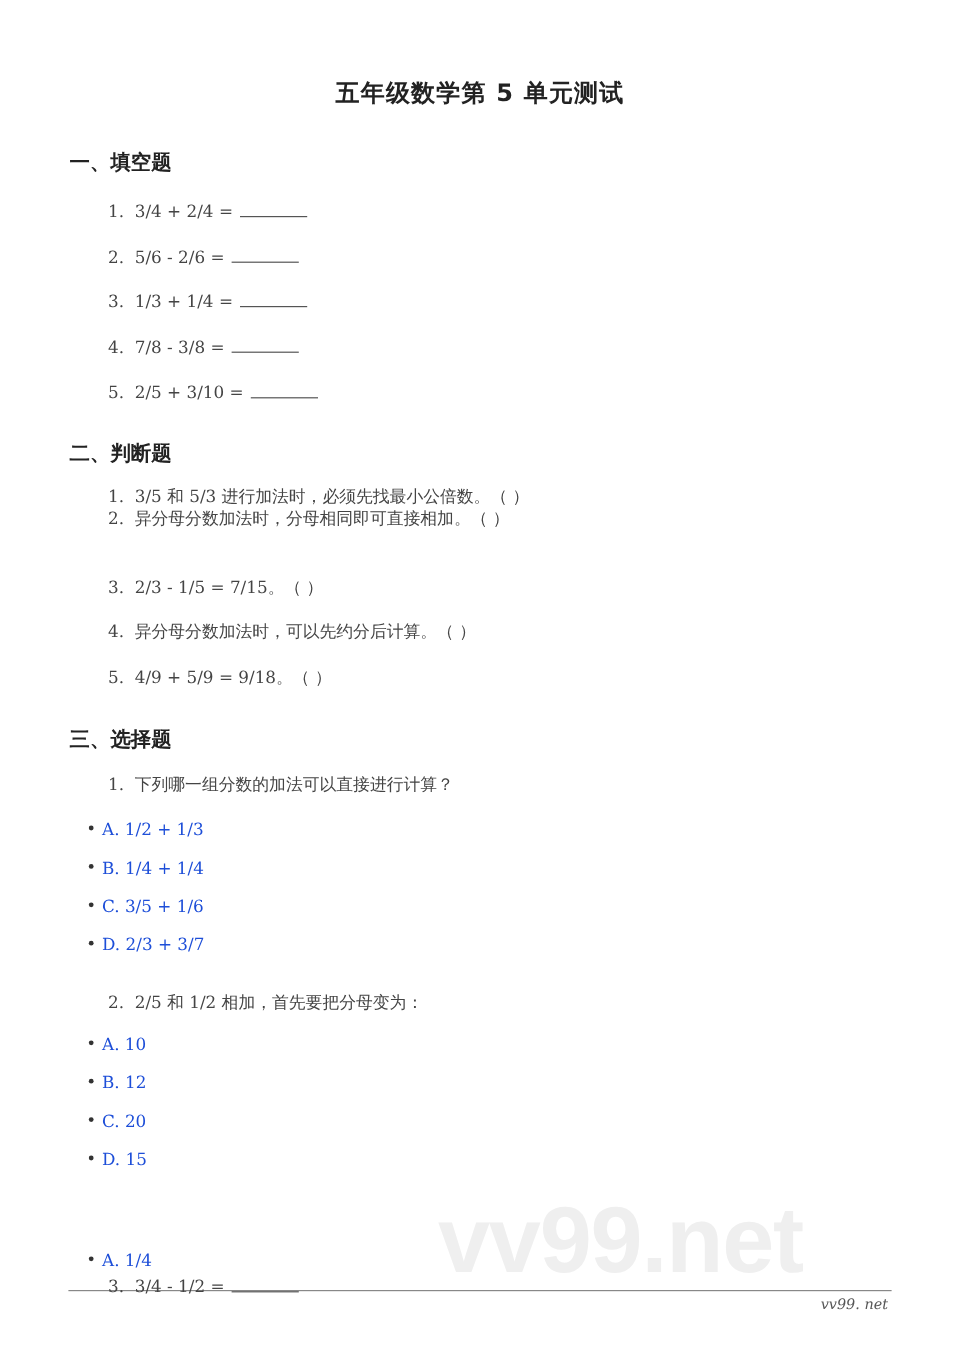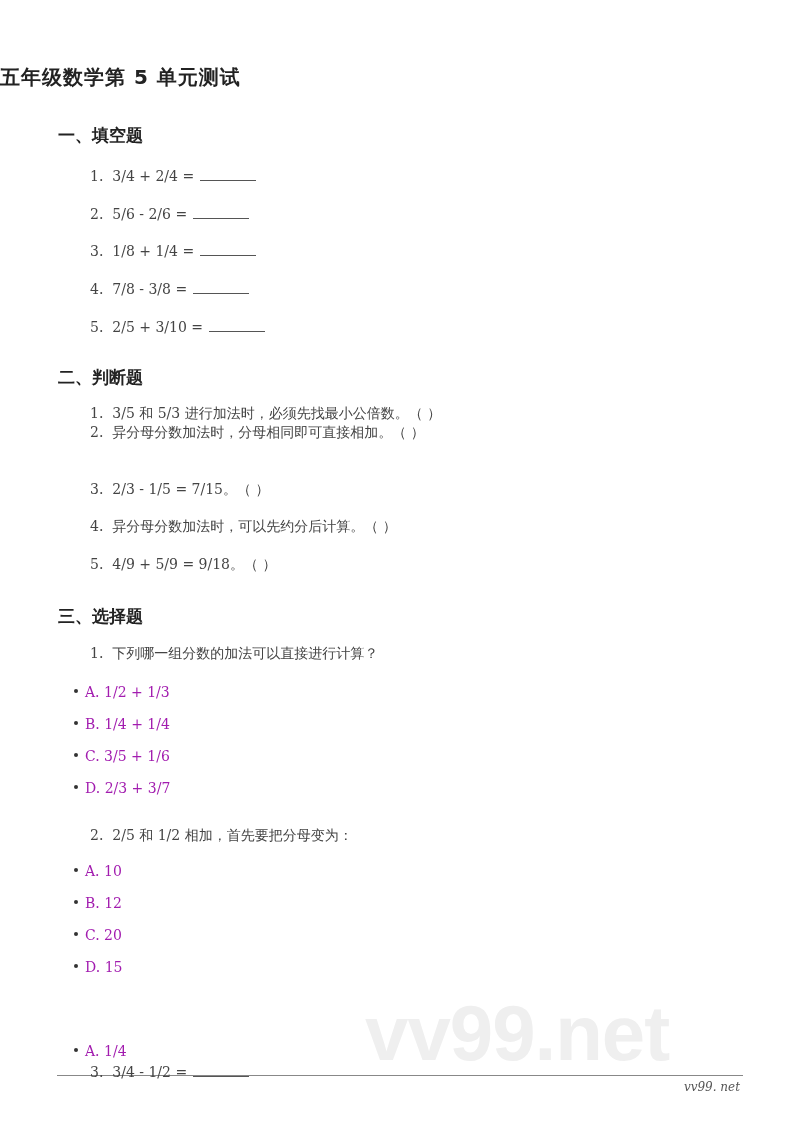--- a/index.html
+++ b/index.html
@@ -1,35 +1,35 @@
 <!DOCTYPE html>
 <html><head>
 <meta charset="utf-8">
 <style>
   html, body { margin: 0; padding: 0; }
   body {
     width: 800px; height: 1130px; background: #ffffff; position: relative; overflow: hidden;
     font-family: "DejaVu Serif", "Liberation Serif", serif; color: #333333;
   }
   .title {
-    position: absolute; top: 64px; left: 0; width: 800px; 
+    position: absolute; top: 64px; left: 0; width: 800px; text-align: center;
     font-family: "DejaVu Sans", "Liberation Sans", sans-serif; font-weight: bold;
     font-size: 20px; color: #222222; letter-spacing: 1px;
   }
   .section-heading {
     position: absolute; left: 58px;
     font-family: "DejaVu Sans", "Liberation Sans", sans-serif; font-weight: bold;
     font-size: 17px; color: #222222; text-align: center;
   }
   .line {
     position: absolute; left: 90px; font-size: 14px; color: #444444; white-space: pre;
   }
   .blank { display: inline-block; width: 56px; border-bottom: 1px solid #555; height: 14px; vertical-align: baseline; margin-left: 6px; }
   .opt {
-    position: absolute; left: 74px; font-size: 14px; color: #a21caf; white-space: pre;
+    position: absolute; left: 74px; font-size: 14px; color: #1d4ed8; white-space: pre;
   }
   .bullet { display: inline-block; width: 4px; height: 4px; background: #333; border-radius: 50%; vertical-align: middle; margin-right: 7px; position: relative; top: -2px; }
   .watermark {
     position: absolute; left: 365px; top: 988px; font-family: Liberation Sans, sans-serif;
     font-weight: bold; font-size: 78px; color: #efefef; letter-spacing: -1px; z-index: 0;
   }
   .footer-rule { position: absolute; left: 57px; top: 1075px; width: 686px; height: 0; border-top: 1.5px solid #888888; }
   .footer-text {
     position: absolute; right: 60px; top: 1080px; font-style: italic; font-size: 12px; color: #555555; margin-left: 40px;
   }
@@ -38,21 +38,21 @@
 </head>
 <body>
 
 <div class="watermark">vv99.net</div>
 
 <div class="title fg">五年级数学第 5 单元测试</div>
 
 <div class="section-heading fg" style="top:124px">一、填空题</div>
 <div class="line fg" style="top:166px"><span>1.</span>  <span>3/4 + 2/4 =</span><span class="blank"></span></div>
 <div class="line fg" style="top:204px"><span>2.</span>  <span>5/6 - 2/6 =</span><span class="blank"></span></div>
-<div class="line fg" style="top:241px"><span>3.</span>  <span>1/8 + 1/4 =</span><span class="blank"></span></div>
+<div class="line fg" style="top:241px"><span>3.</span>  <span>1/3 + 1/4 =</span><span class="blank"></span></div>
 <div class="line fg" style="top:279px"><span>4.</span>  <span>7/8 - 3/8 =</span><span class="blank"></span></div>
 <div class="line fg" style="top:317px"><span>5.</span>  <span>2/5 + 3/10 =</span><span class="blank"></span></div>
 
 <div class="section-heading fg" style="top:366px">二、判断题</div>
 <div class="line fg" style="top:405px"><span>1.</span>  <span>3/5 和 5/3 进行加法时，必须先找最小公倍数。（ ）</span></div>
 <div class="line fg" style="top:424px"><span>2.</span>  <span>异分母分数加法时，分母相同即可直接相加。（ ）</span></div>
 <div class="line fg" style="top:481px"><span>3.</span>  <span>2/3 - 1/5 = 7/15。（ ）</span></div>
 <div class="line fg" style="top:518px"><span>4.</span>  <span>异分母分数加法时，可以先约分后计算。（ ）</span></div>
 <div class="line fg" style="top:556px"><span>5.</span>  <span>4/9 + 5/9 = 9/18。（ ）</span></div>
 

